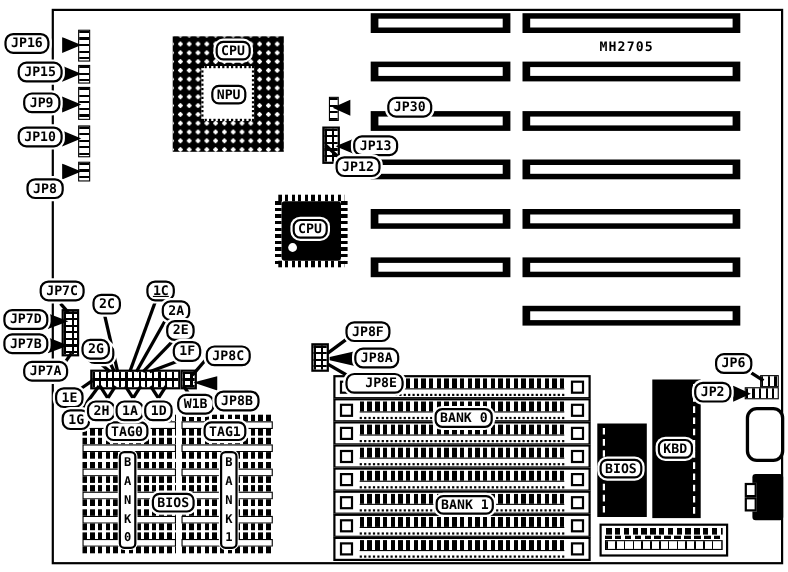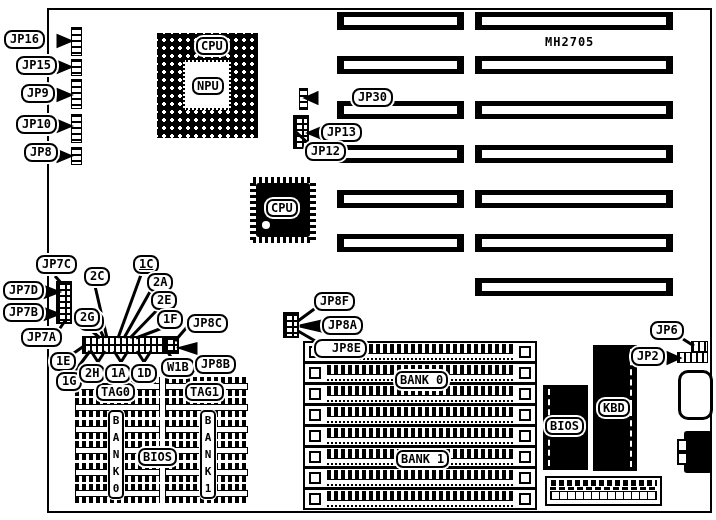--- a/index.html
+++ b/index.html
@@ -306,21 +306,21 @@
 
       <line x1="683" y1="339" x2="694" y2="346"></line>
       <polygon points="668,353 679,358 668,363"></polygon>
     </g>
   </svg>
 
   <div class="lbl" style="left:4px;top:30px;">JP16</div>
   <div class="lbl" style="left:16px;top:56px;">JP15</div>
   <div class="lbl" style="left:21px;top:84px;">JP9</div>
   <div class="lbl" style="left:16px;top:115px;">JP10</div>
-  <div class="lbl" style="left:24px;top:143px;">JP8</div>
+  <div class="lbl" style="left:24px;top:162px;">JP8</div>
 
   <div class="lbl" style="left:36px;top:255px;">JP7C</div>
   <div class="lbl" style="left:3px;top:281px;">JP7D</div>
   <div class="lbl" style="left:3px;top:303px;">JP7B</div>
   <div class="lbl" style="left:21px;top:328px;">JP7A</div>
 
   <div class="lbl" style="left:84px;top:267px;">2C</div>
   <div class="lbl" style="left:78px;top:288px;margin-top:24px;">2D</div>
   <div class="lbl" style="left:74px;top:308px;">2G</div>
   <div class="lbl" style="left:133px;top:255px;text-decoration:underline;">1C</div>

